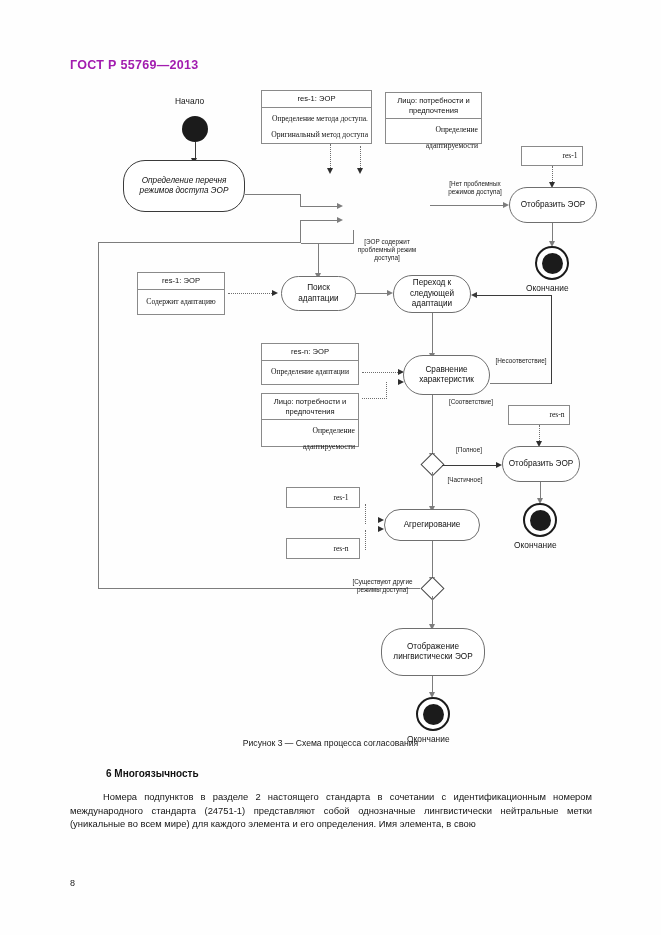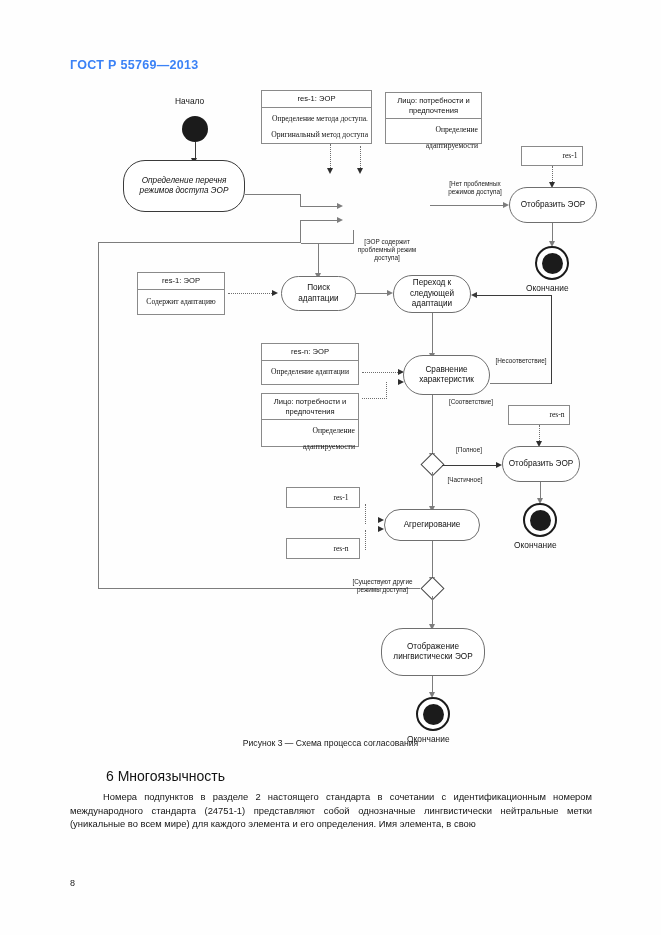--- a/index.html
+++ b/index.html
@@ -4,21 +4,21 @@
 <style>
   html,body{margin:0;padding:0;background:#ffffff;}
   body{
     width:661px;height:935px;position:relative;overflow:hidden;
     font-family:"Liberation Sans", sans-serif;color:#1a1a1a;
   }
   .page{position:absolute;left:0;top:0;width:661px;height:935px;background:#fefefe;}
 
   .std-header{
     position:absolute;left:70px;top:58px;
-    font-size:12.5px;font-weight:bold;letter-spacing:.3px;color:#3b82f6;
+    font-size:12.5px;font-weight:bold;letter-spacing:.3px;color:#a21caf;
   }
 
   
   .diagram{position:absolute;left:0;top:80px;width:661px;height:660px;}
 
   
   .node{position:absolute;box-sizing:border-box;}
 
   
   .act{
@@ -69,21 +69,21 @@
   .ah.left{border-top:3.6px solid transparent;border-bottom:3.6px solid transparent;border-right:6px solid #3b3b3b;}
 
   .lbl{position:absolute;font-size:6.4px;line-height:8px;color:#1c1c1c;text-align:center;}
   .cap{position:absolute;font-size:8.4px;color:#151515;}
 
   .fig-caption{
     position:absolute;left:0;top:738px;width:661px;text-align:center;
     font-size:8.6px;color:#151515;
   }
 
-  .sec-title{position:absolute;left:106px;top:768px;font-size:14px;font-weight:normal;color:#121212;text-align:center;}
+  .sec-title{position:absolute;left:106px;top:768px;font-size:10px;font-weight:bold;color:#121212;text-align:center;}
   .para{position:absolute;left:70px;top:790px;width:522px;font-size:9.4px;line-height:13.6px;color:#141414;text-align:justify;}
   .para .ind{display:block;text-indent:33px;}
   .pageno{position:absolute;left:70px;top:878px;font-size:9px;color:#1a1a1a;}
 </style>
 </head>
 <body>
 
 <div class="page">
 
   <div class="std-header">ГОСТ Р 55769—2013</div>

